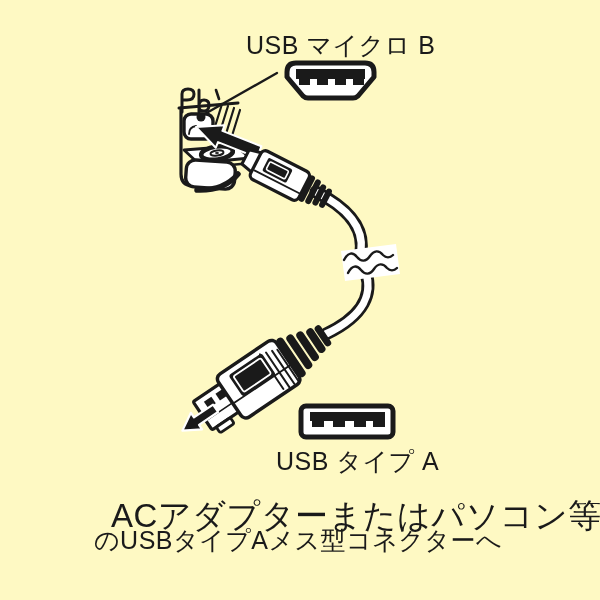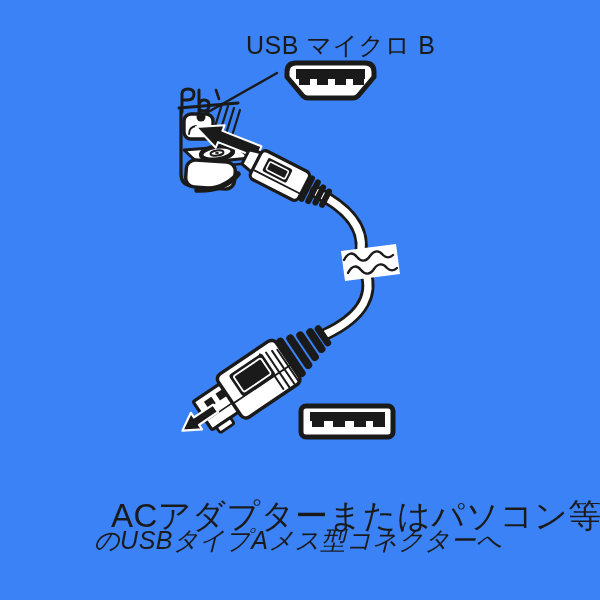--- a/index.html
+++ b/index.html
@@ -1,17 +1,17 @@
 <!DOCTYPE html>
 <html><head>
 <meta charset="utf-8">
 <style>
   html,body{margin:0;padding:0;background:#fff;}
   #stage{
-    position:relative;width:600px;height:600px;background:#3b82f6;overflow:hidden;
+    position:relative;width:600px;height:600px;background:#fef9c3;overflow:hidden;
     font-family:"Liberation Sans","DejaVu Sans",sans-serif;color:#1a1a1a;
   }
   .lbl{position:absolute;white-space:nowrap;line-height:1.05;letter-spacing:0.5px;}
   #stage svg{position:absolute;left:0;top:0;}
 </style>
 </head>
 <body>
 
 <div id="stage">
 
@@ -112,19 +112,20 @@
           <rect x="354" y="421" width="12" height="6"></rect>
           <rect x="373" y="421" width="12" height="6"></rect>
         </g>
       </g>
 
     </g>
   </svg>
 
   <div class="lbl" style="left:246px;top:32px;font-size:25px;">USB マイクロ B</div>
 
+  <div class="lbl" style="left:276px;top:448px;font-size:25px;">USB タイプ A</div>
 
   <div>
     <div class="lbl" style="left:111px;top:499px;font-size:33px;">ACアダプターまたはパソコン等</div>
-    <div class="lbl" style="left:94px;top:527px;font-size:25px;font-style:italic;">のUSBタイプAメス型コネクターへ</div>
+    <div class="lbl" style="left:94px;top:527px;font-size:25px;">のUSBタイプAメス型コネクターへ</div>
   </div>
 
 </div>
 
 </body></html>

